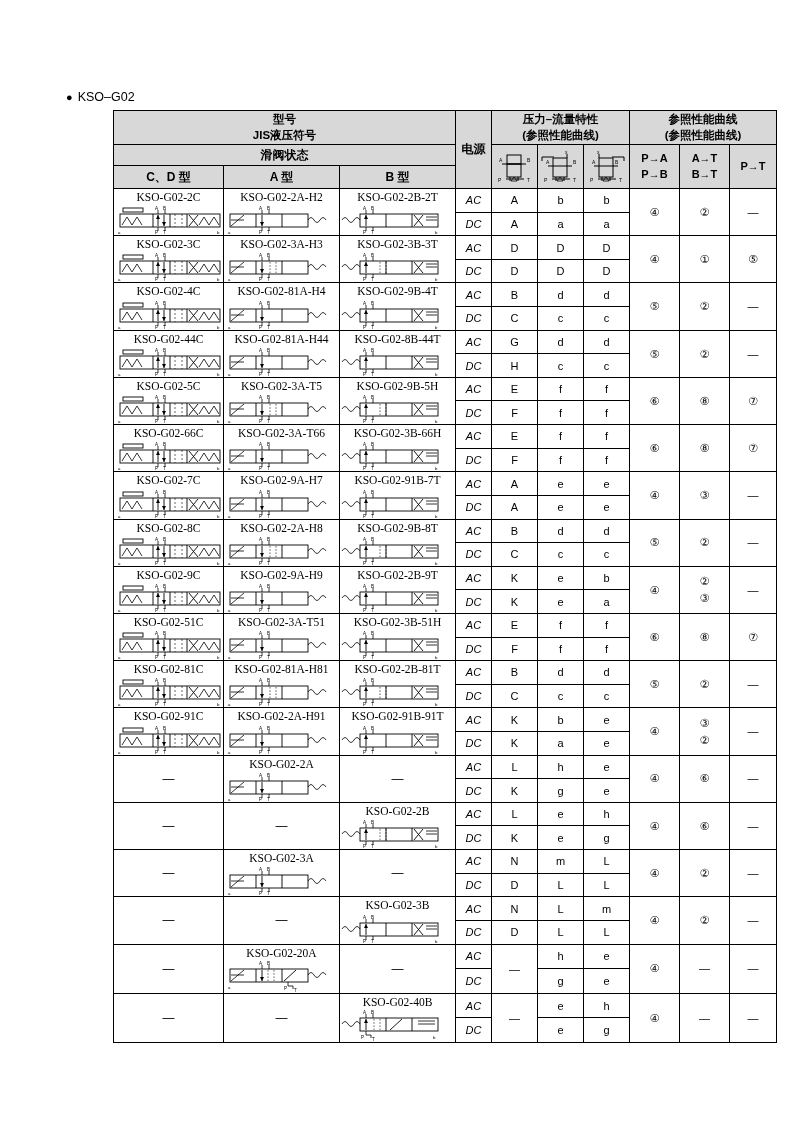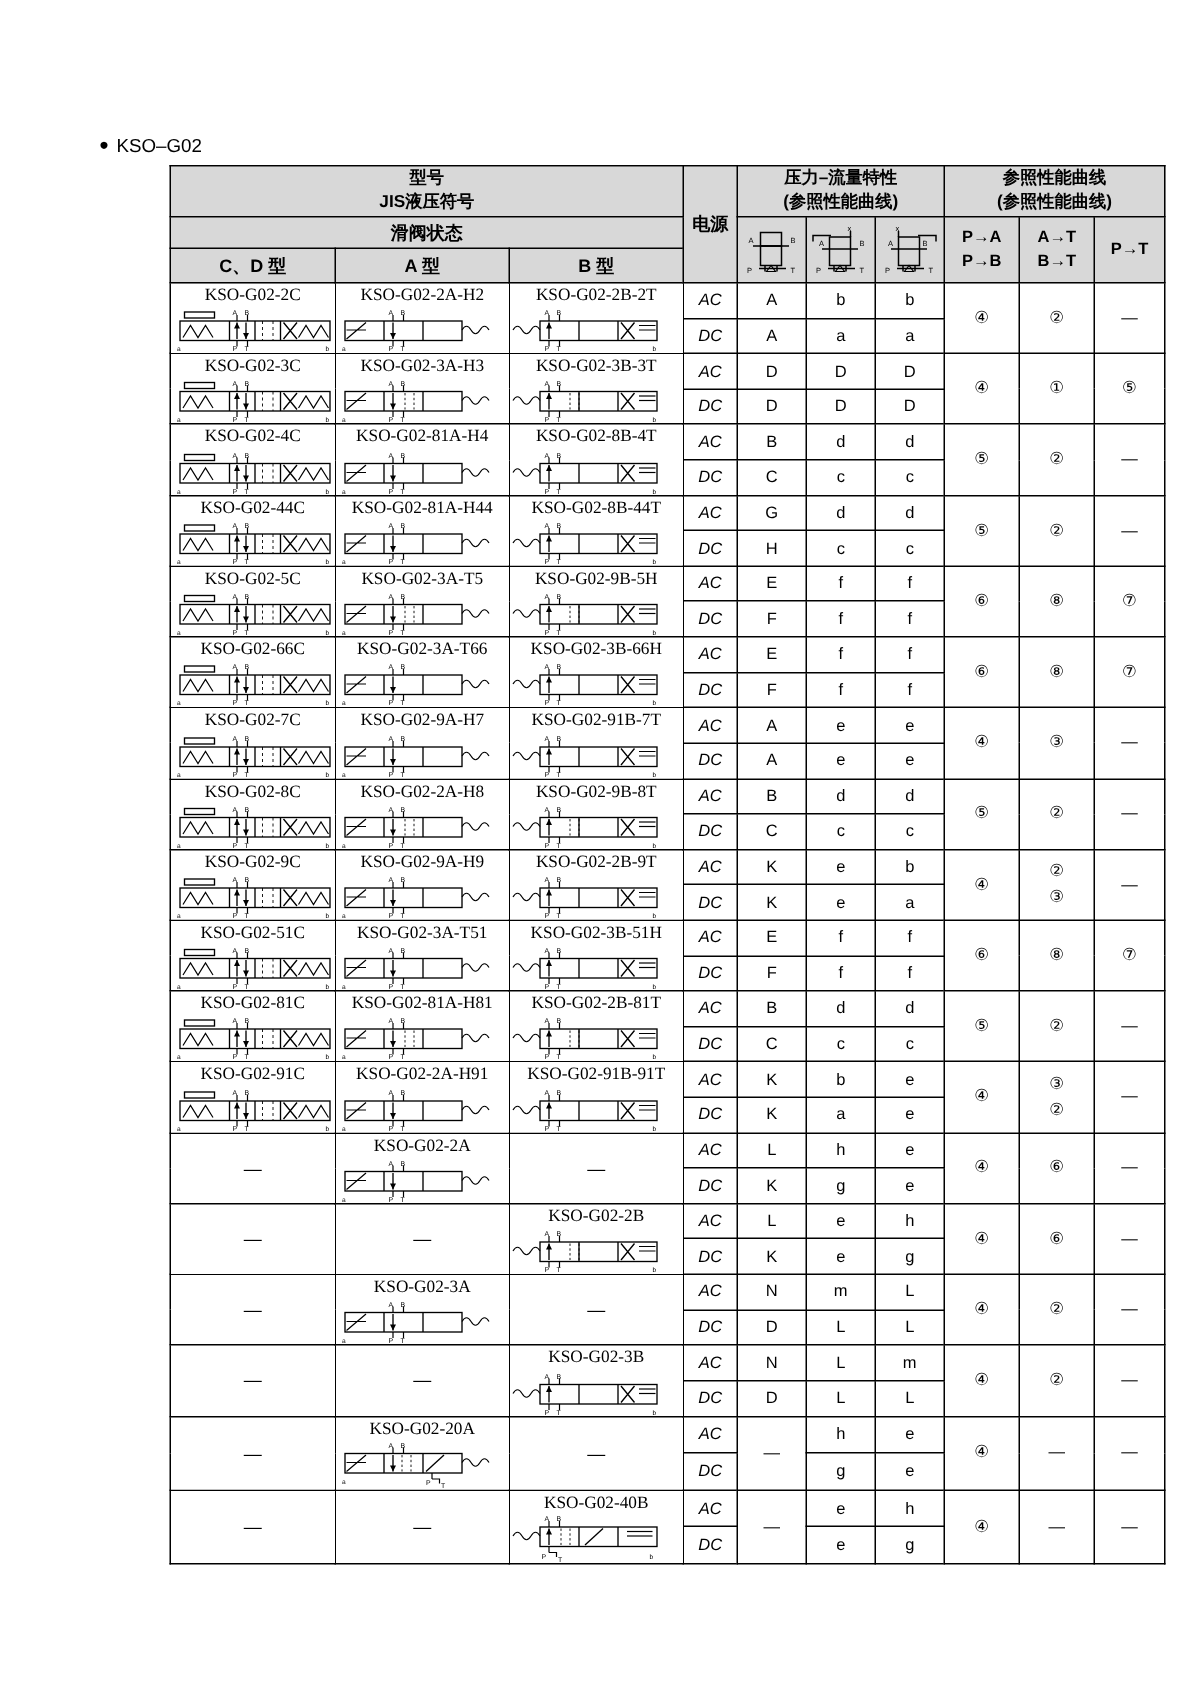--- a/index.html
+++ b/index.html
@@ -488,21 +488,21 @@
     <path d="M84 15 q3 -5 6 0 q3 5 6 0 q3 -5 6 0" fill="none" stroke="#000" stroke-width=".8"></path>
     <text x="35" y="5" font-size="4.6" font-family="Liberation Sans, sans-serif">A</text>
     <text x="43" y="5" font-size="4.6" font-family="Liberation Sans, sans-serif">B</text>
     <text x="35" y="29" font-size="4.6" font-family="Liberation Sans, sans-serif">P</text>
     <text x="43" y="29" font-size="4.6" font-family="Liberation Sans, sans-serif">T</text>
     <text x="4" y="29" font-size="4.4" font-family="Liberation Sans, sans-serif">a</text>
   </svg>
             </span>
     </td>
     <td class="model" rowspan="2">
-      <span class="name">KSO-G02-8B-4T</span>
+      <span class="name">KSO-G02-9B-4T</span>
          <span class="sym">
               <svg width="104" height="30" viewBox="0 0 104 30">
     <path d="M2 15 q3 -5 6 0 q3 5 6 0 q3 -5 6 0" fill="none" stroke="#000" stroke-width=".8"></path>
     <rect x="20" y="9" width="78" height="13" fill="none" stroke="#000" stroke-width=".9"></rect>
     <line x1="46" y1="9" x2="46" y2="22" stroke="#000" stroke-width=".9"></line>
     <line x1="72" y1="9" x2="72" y2="22" stroke="#000" stroke-width=".9"></line>
     <line x1="26" y1="10" x2="26" y2="21" stroke="#000" stroke-width=".9"></line>
     <polygon points="26,10 24,14 28,14" fill="#000"></polygon>
 
     <path d="M74 10 L83 21 M83 10 L74 21" stroke="#000" stroke-width=".9" fill="none"></path>

